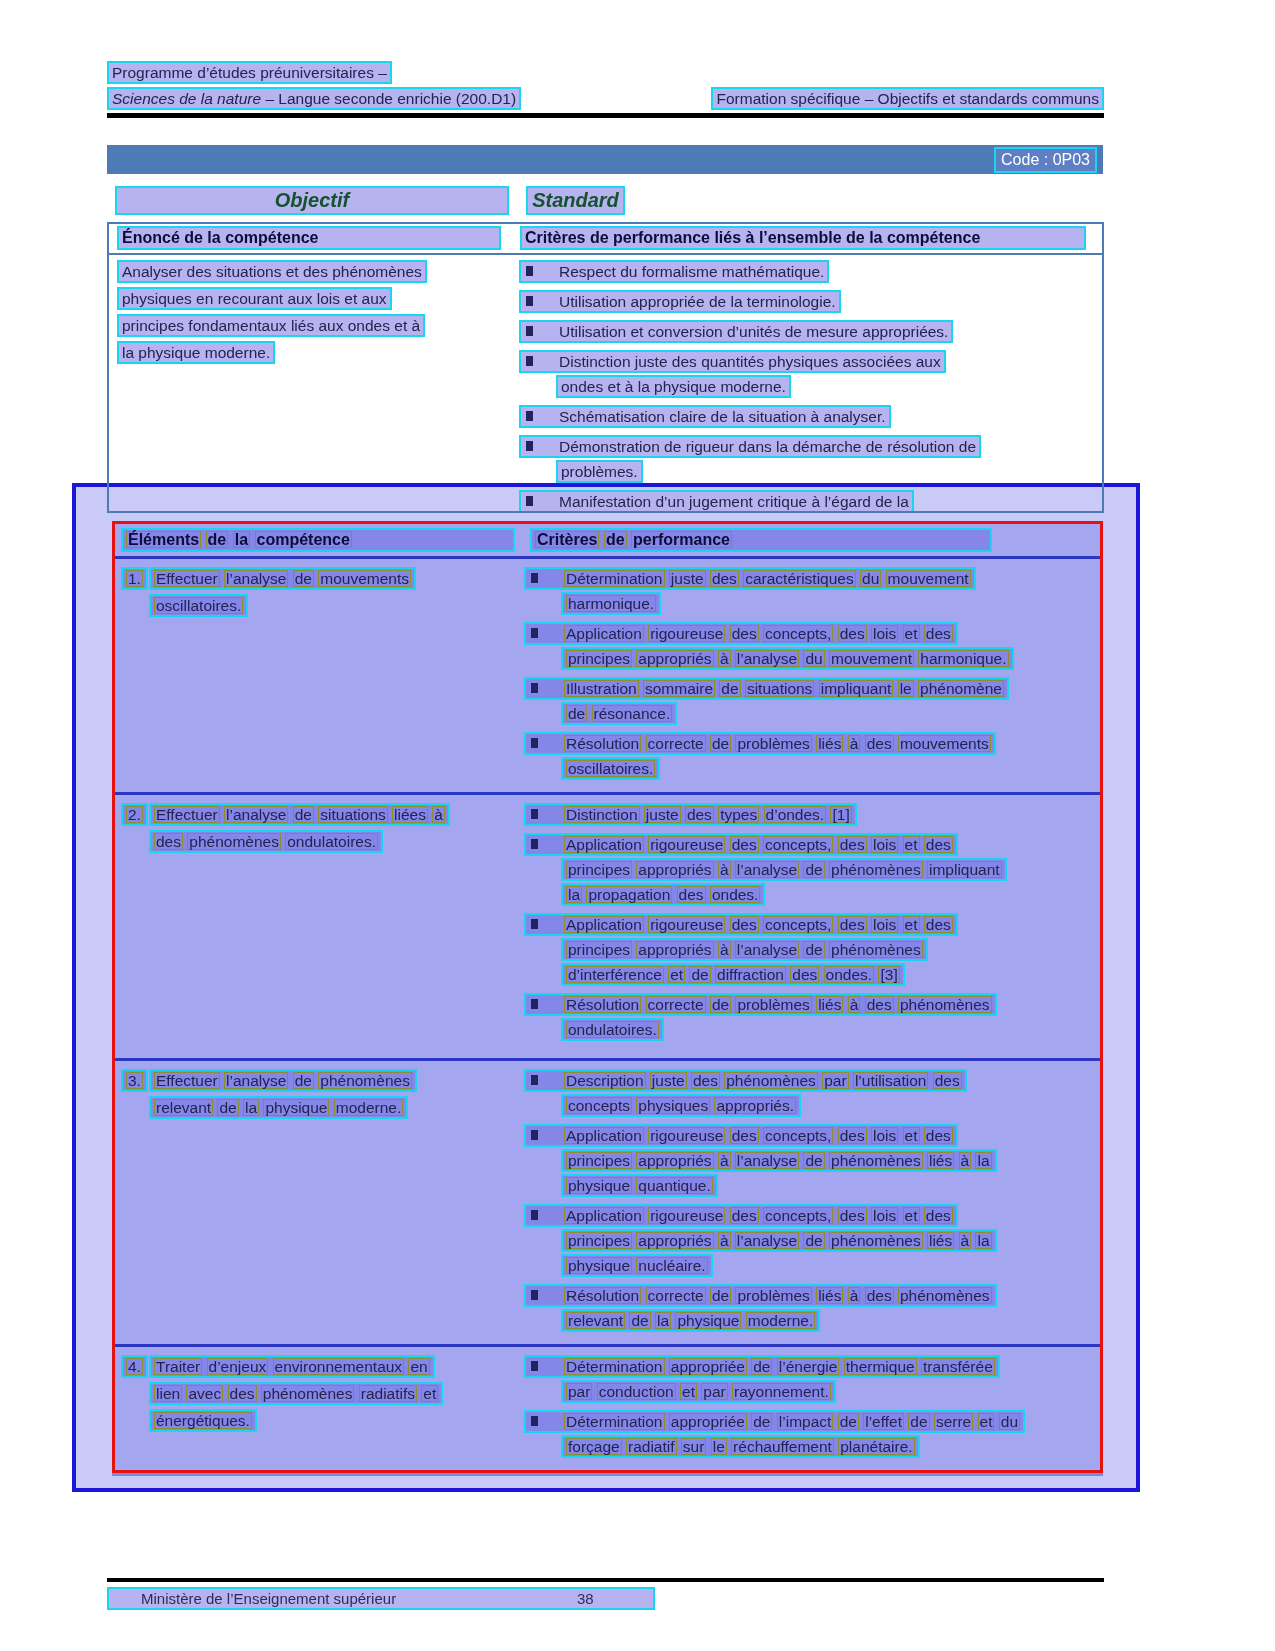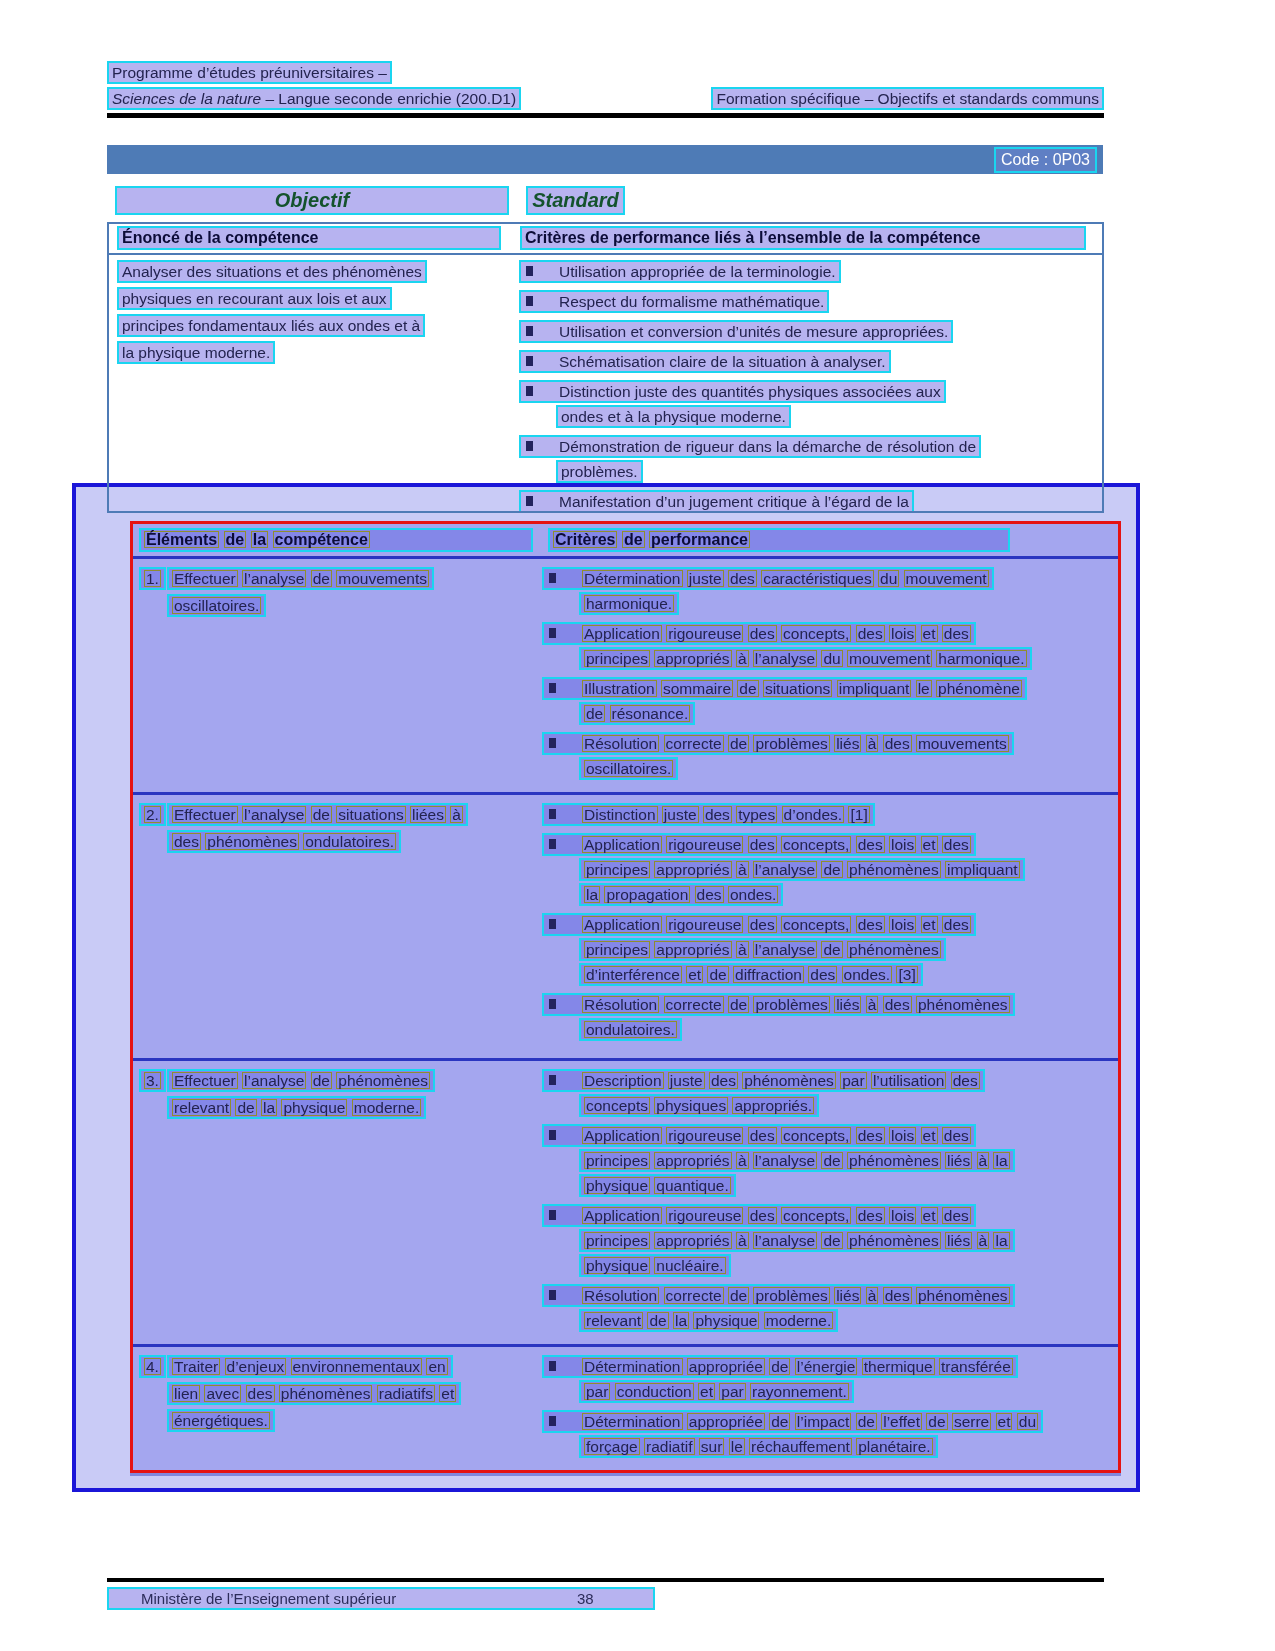--- a/index.html
+++ b/index.html
@@ -65,21 +65,21 @@
   .crit{margin-bottom:5px;}
   .crit .hl{margin-bottom:2px;}
   .blt{display:inline-block;width:7px;height:10px;background:var(--navy);margin:4px 26px 0 2px;vertical-align:top;}
   .cont{margin-left:37px;}
 
   
   .overlay{left:72px;top:483px;width:1068px;height:1009px;background:#c9cbf6;border:4px solid #1b16d8;z-index:1;}
 
   
   .table2{left:112px;top:521px;width:991px;background:#a4a6ef;border:3px solid #e51212;z-index:2;
-    box-shadow:0 3px 0 rgba(70,80,200,.55);margin-left:18px;}
+    box-shadow:0 3px 0 rgba(70,80,200,.55);}
   .t2-head{display:flex;padding:4px 0 4px 6px;border-bottom:3px solid var(--sep);}
   .t2-head .left{width:409px;}
   .t2h-l{width:394px;}
   .t2h-r{width:462px;}
   .t2-head .hl{font-size:16px;line-height:20px;}
   .t2-row{display:flex;border-bottom:3px solid var(--sep);padding:8px 0 5px;}
   .t2-row:last-child{border-bottom:none;}
   .t2-num{width:34px;padding-left:6px;}
   .t2-el{width:375px;}
   .t2-el .hl{margin-bottom:4px;}
@@ -123,34 +123,34 @@
   </div>
   <div class="t1-body">
     <div class="t1-left">
       <span class="hl">Analyser des situations et des phénomènes</span><br>
       <span class="hl">physiques en recourant aux lois et aux</span><br>
       <span class="hl">principes fondamentaux liés aux ondes et à</span><br>
       <span class="hl">la physique moderne.</span>
     </div>
     <div class="t1-right">
       <div class="crit">
+        <span class="hl"><span class="blt"></span><span>Respect du formalisme mathématique.</span></span>
+      </div>
+      <div class="crit">
         <span class="hl"><span class="blt"></span><span>Utilisation appropriée de la terminologie.</span></span>
       </div>
       <div class="crit">
-        <span class="hl"><span class="blt"></span><span>Respect du formalisme mathématique.</span></span>
-      </div>
-      <div class="crit">
         <span class="hl"><span class="blt"></span><span>Utilisation et conversion d’unités de mesure appropriées.</span></span>
-      </div>
-      <div class="crit">
-        <span class="hl"><span class="blt"></span><span>Schématisation claire de la situation à analyser.</span></span>
       </div>
       <div class="crit">
         <span class="hl"><span class="blt"></span><span>Distinction juste des quantités physiques associées aux</span></span><br>
         <span class="hl cont">ondes et à la physique moderne.</span>
+      </div>
+      <div class="crit">
+        <span class="hl"><span class="blt"></span><span>Schématisation claire de la situation à analyser.</span></span>
       </div>
       <div class="crit">
         <span class="hl"><span class="blt"></span><span>Démonstration de rigueur dans la démarche de résolution de</span></span><br>
         <span class="hl cont">problèmes.</span>
       </div>
       <div class="crit">
         <span class="hl"><span class="blt"></span><span>Manifestation d’un jugement critique à l’égard de la</span></span><br>
         
       </div>
     </div>

